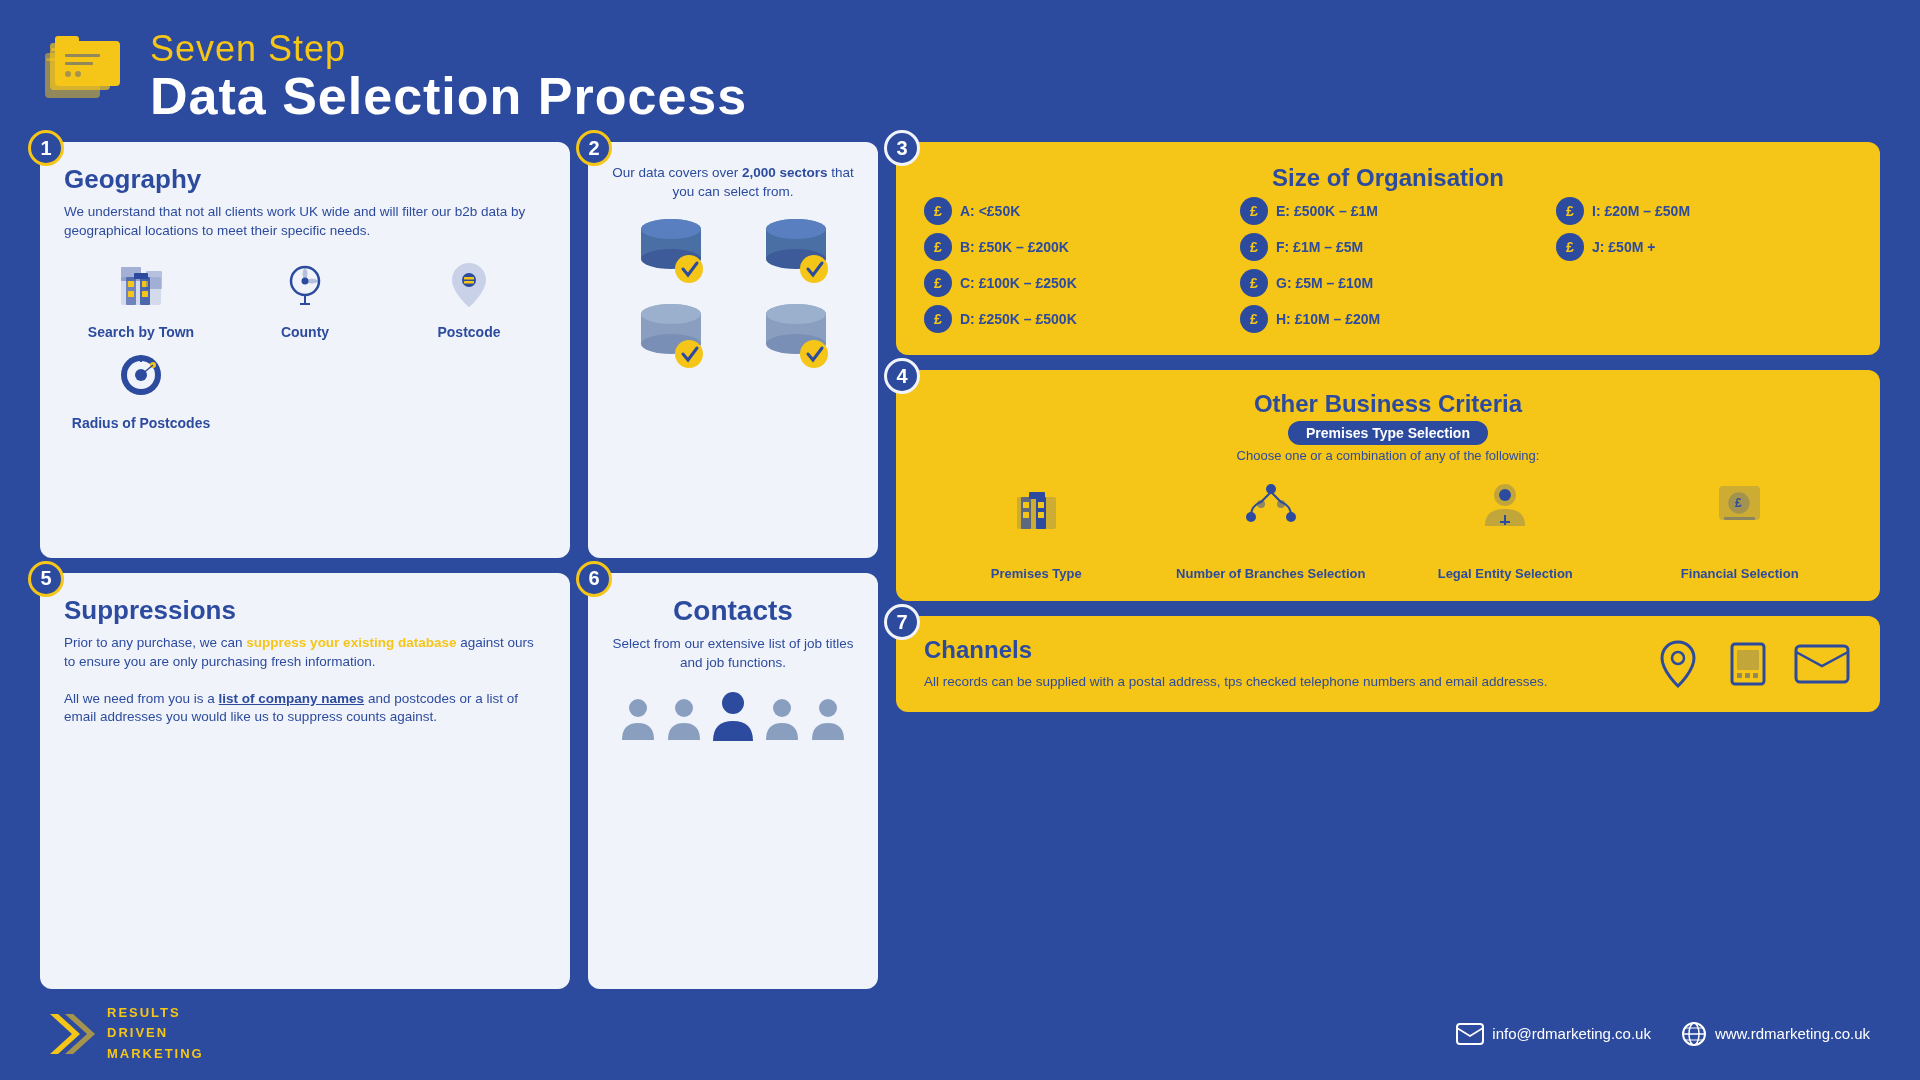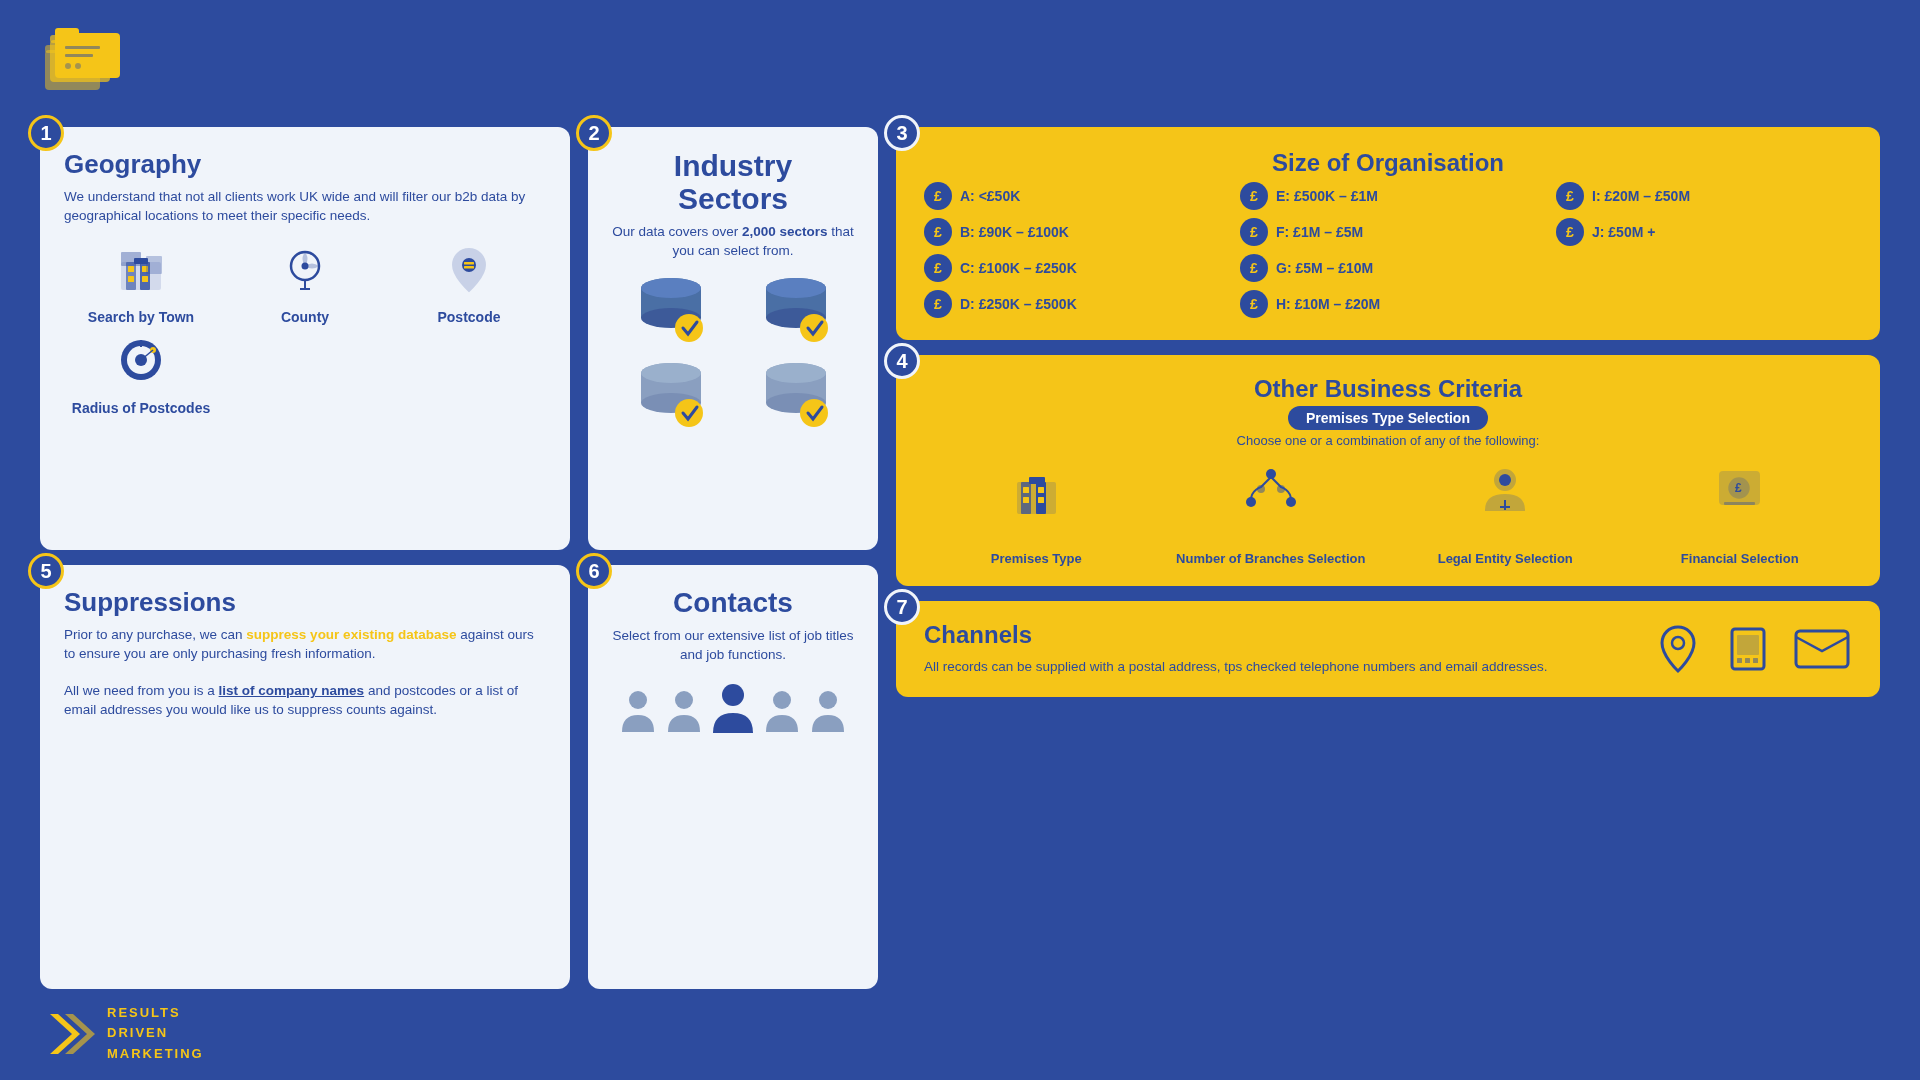--- a/index.html
+++ b/index.html
@@ -203,20 +203,24 @@
         <rect x="15" y="5" width="65" height="45" rx="4" fill="#f5c518"></rect>
         <rect x="15" y="0" width="24" height="10" rx="3" fill="#f5c518"></rect>
 
         <rect x="25" y="18" width="35" height="3" rx="1" fill="#2d4b9e" opacity="0.5"></rect>
         <rect x="25" y="26" width="28" height="3" rx="1" fill="#2d4b9e" opacity="0.5"></rect>
 
         <circle cx="28" cy="38" r="3" fill="#2d4b9e" opacity="0.4"></circle>
         <circle cx="38" cy="38" r="3" fill="#2d4b9e" opacity="0.4"></circle>
       </svg>
     </div>
+    <div class="header-text">
+      <h2>Seven Step</h2>
+      <h1>Data Selection Process</h1>
+    </div>
   </div>
 
   <div style="display: flex; gap: 18px; flex: 1;">
 
     <div style="display: flex; flex-direction: column; gap: 15px; width: 530px;">
 
       <div class="card" style="flex: 1;">
         <div class="step-badge">1</div>
         <div class="card-title">Geography</div>
         <div class="card-desc">We understand that not all clients work UK wide and will filter our b2b data by geographical locations to meet their specific needs.</div>
@@ -286,21 +290,20 @@
           <span>All we need from you is a </span><span class="highlight-blue">list of company names</span><span> and postcodes or a list of email addresses you would like us to suppress counts against.</span>
         </p>
       </div>
 
     </div>
 
     <div style="display: flex; flex-direction: column; gap: 15px; width: 290px;">
 
       <div class="card" style="flex: 1; text-align: center;">
         <div class="step-badge">2</div>
-        <div class="card-title" style="font-size: 30px; line-height: 1.1; margin-bottom: 8px;">Industry<br>Sectors</div>
         <div class="card-desc">
           Our data covers over <strong>2,000 sectors</strong> that you can select from.
         </div>
 
         <div style="display: grid; grid-template-columns: 1fr 1fr; gap: 8px; margin-top: 15px;">
           <div style="text-align:center;">
             <svg width="80" height="70" viewBox="0 0 80 70">
               <ellipse cx="40" cy="12" rx="30" ry="10" fill="#4a6fa5"></ellipse>
               <rect x="10" y="12" width="60" height="30" fill="#4a6fa5"></rect>
               <ellipse cx="40" cy="42" rx="30" ry="10" fill="#3d5a99"></ellipse>
@@ -388,21 +391,21 @@
             <div class="pound-circle">£</div>
             <span>E: £500K – £1M</span>
           </div>
           <div class="size-item">
             <div class="pound-circle">£</div>
             <span>I: £20M – £50M</span>
           </div>
 
           <div class="size-item">
             <div class="pound-circle">£</div>
-            <span>B: £90K – £100K</span>
+            <span>B: £50K – £200K</span>
           </div>
           <div class="size-item">
             <div class="pound-circle">£</div>
             <span>F: £1M – £5M</span>
           </div>
           <div class="size-item">
             <div class="pound-circle">£</div>
             <span>J: £50M +</span>
           </div>
 
@@ -522,14 +525,33 @@
       <svg width="45" height="40" viewBox="0 0 45 40">
         <polygon points="0,0 22,20 0,40 8,40 30,20 8,0" fill="#f5c518"></polygon>
         <polygon points="15,0 37,20 15,40 23,40 45,20 23,0" fill="#f5c518" opacity="0.6"></polygon>
       </svg>
       <div class="logo-text">
         <div>RESULTS</div>
         <div>DRIVEN</div>
         <div>MARKETING</div>
       </div>
     </div>
+    <div class="contact-info">
+      <div class="contact-item">
+        <svg width="28" height="22" viewBox="0 0 28 22">
+          <rect x="1" y="1" width="26" height="20" rx="3" fill="none" stroke="white" stroke-width="2"></rect>
+          <path d="M1 5 L14 13 L27 5" fill="none" stroke="white" stroke-width="1.5"></path>
+        </svg>
+        <span style="color:#ffffff; font-size:15px;">info@rdmarketing.co.uk</span>
+      </div>
+      <div class="contact-item">
+        <svg width="26" height="26" viewBox="0 0 26 26">
+          <circle cx="13" cy="13" r="11" fill="none" stroke="white" stroke-width="2"></circle>
+          <ellipse cx="13" cy="13" rx="5" ry="11" fill="none" stroke="white" stroke-width="1.5"></ellipse>
+          <line x1="2" y1="13" x2="24" y2="13" stroke="white" stroke-width="1.5"></line>
+          <line x1="3" y1="7" x2="23" y2="7" stroke="white" stroke-width="1"></line>
+          <line x1="3" y1="19" x2="23" y2="19" stroke="white" stroke-width="1"></line>
+        </svg>
+        <span style="color:#ffffff; font-size:15px;">www.rdmarketing.co.uk</span>
+      </div>
+    </div>
   </div>
 </div>
 
 </body></html>

